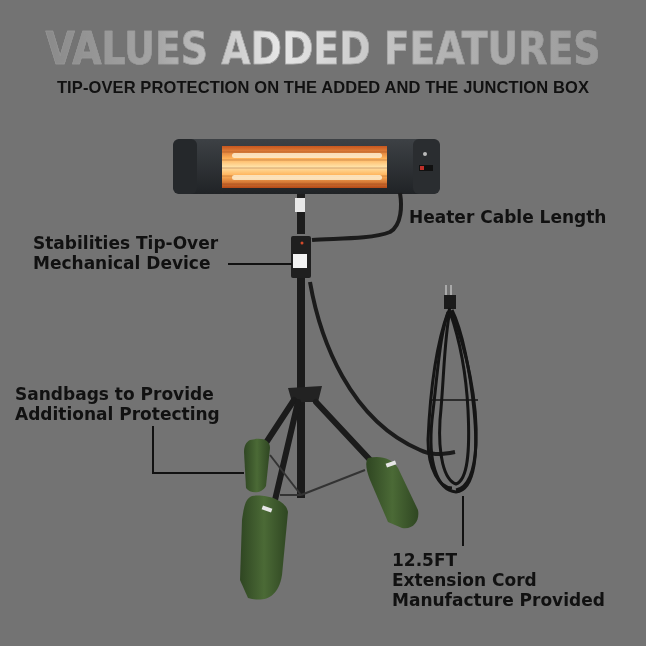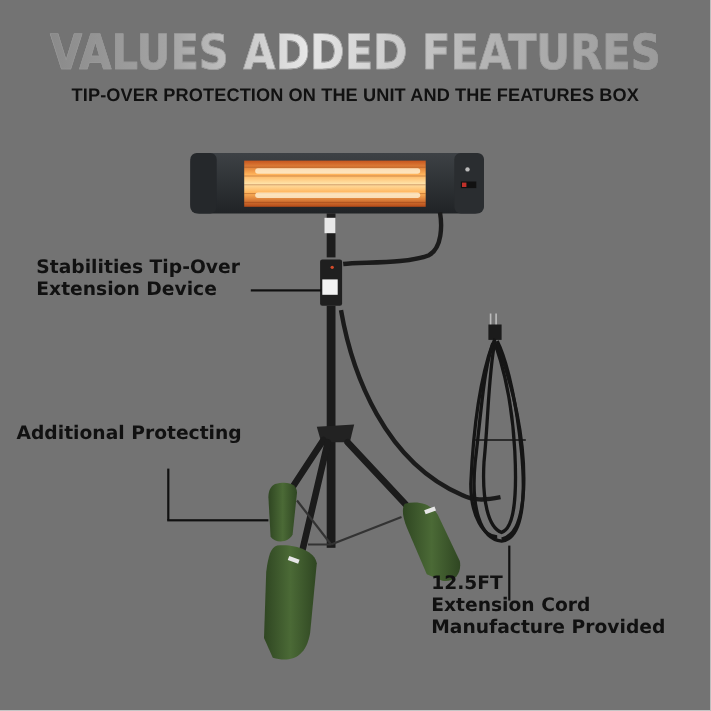--- a/index.html
+++ b/index.html
@@ -11,21 +11,21 @@
   .label{position:absolute;font-family:"DejaVu Sans",sans-serif;font-weight:bold;font-size:17px;line-height:20px;color:#111;white-space:nowrap;}
   .line{position:absolute;background:#111;}
   svg{position:absolute;left:0;top:0;}
 </style>
 </head>
 <body>
 
 <div id="stage">
 
   <div class="headline">VALUES ADDED FEATURES</div>
-  <div class="subhead">TIP-OVER PROTECTION ON THE UNIT AND THE FEATURES BOX</div>
+  <div class="subhead">TIP-OVER PROTECTION ON THE ADDED AND THE JUNCTION BOX</div>
 
   <svg width="646" height="646" viewBox="0 0 646 646">
     <defs>
       <linearGradient id="glow" x1="0" y1="0" x2="0" y2="1">
         <stop offset="0" stop-color="#c6561e"></stop>
         <stop offset="0.3" stop-color="#ffb35a"></stop>
         <stop offset="0.5" stop-color="#ffe2a8"></stop>
         <stop offset="0.7" stop-color="#ffb35a"></stop>
         <stop offset="1" stop-color="#b44a18"></stop>
       </linearGradient>
@@ -101,34 +101,36 @@
       <rect x="444" y="295" width="12" height="14" fill="#1b1b1b" stroke="none"></rect>
       <path d="M450 308 C440 330 438 370 432 420 C428 460 436 490 456 492 C476 490 478 450 474 410 C470 370 462 330 452 310"></path>
       <path d="M450 310 C444 340 444 380 440 420 C438 455 444 480 456 484 C468 480 470 450 468 410 C466 370 458 335 450 312"></path>
       <path d="M448 312 C436 345 430 395 428 440 C428 470 440 488 452 488"></path>
       <path d="M452 312 C466 350 478 400 476 445 C474 478 466 488 456 490"></path>
       <line x1="430" y1="400" x2="478" y2="400" stroke-width="1.5"></line>
     </g>
   </svg>
 
   <div class="label" style="left:409px;top:207px;">
+    <div>Heater Cable Length</div>
   </div>
 
   <div class="label" style="left:33px;top:233px;">
     <div>Stabilities Tip-Over</div>
-    <div>Extension Device</div>
+    <div>Mechanical Device</div>
   </div>
   <div class="line" style="left:228px;top:263px;width:64px;height:2px;"></div>
 
   <div class="label" style="left:15px;top:384px;">
+    <div>Sandbags to Provide</div>
     <div>Additional Protecting</div>
   </div>
   <div class="line" style="left:152px;top:426px;width:2px;height:47px;"></div>
   <div class="line" style="left:152px;top:472px;width:92px;height:2px;"></div>
 
   <div class="line" style="left:462px;top:496px;width:2px;height:50px;"></div>
-  <div class="label" style="left:392px;top:520px;">
+  <div class="label" style="left:392px;top:550px;">
     <div>12.5FT</div>
     <div>Extension Cord</div>
     <div>Manufacture Provided</div>
   </div>
 
 </div>
 
 </body></html>

